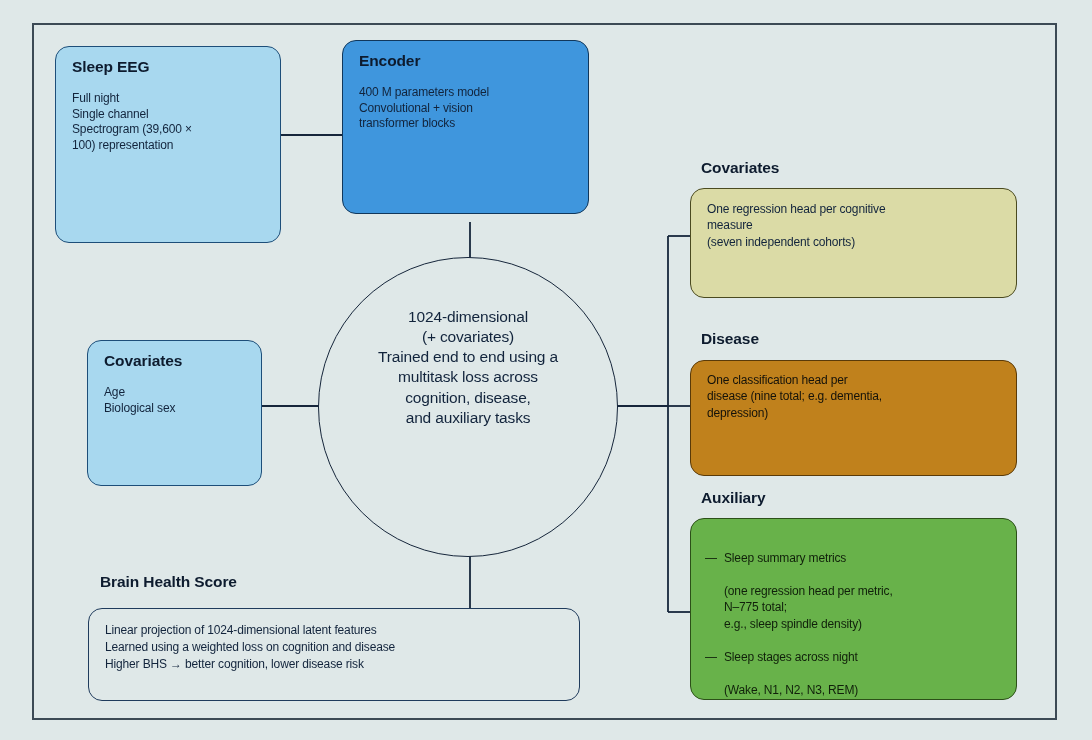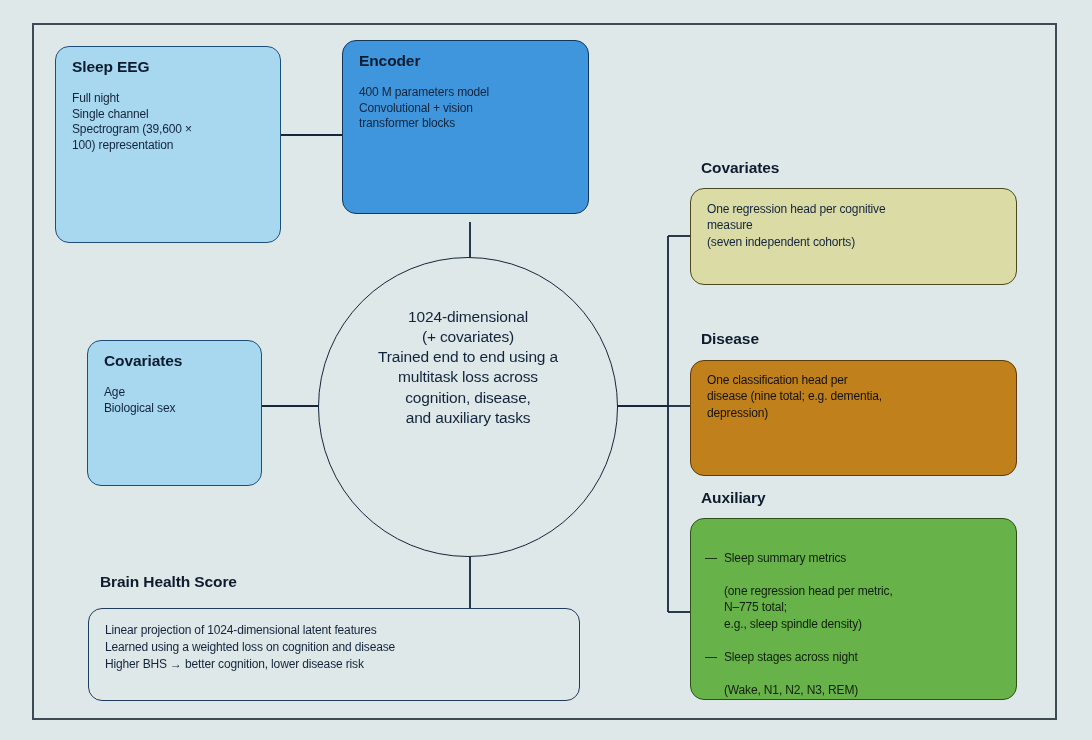--- a/index.html
+++ b/index.html
@@ -69,21 +69,21 @@
   }
   #bhs-box {
     left:88px; top:608px; width:492px; height:93px;
     background:#dfe8e8;
     border-color:#1f3b5c;
     padding-top:13px;
   }
   #bhs-box .body { line-height:1.42; }
 
   #cognition-box {
-    left:690px; top:188px; width:327px; height:97px;
+    left:690px; top:188px; width:327px; height:110px;
     background:#dbdba6;
     border-color:#4a4a20;
     padding-top:12px;
   }
   #cognition-box .body { line-height:1.36; }
 
   #disease-box {
     left:690px; top:360px; width:327px; height:116px;
     background:#c0811c;
     border-color:#5a3a08;

